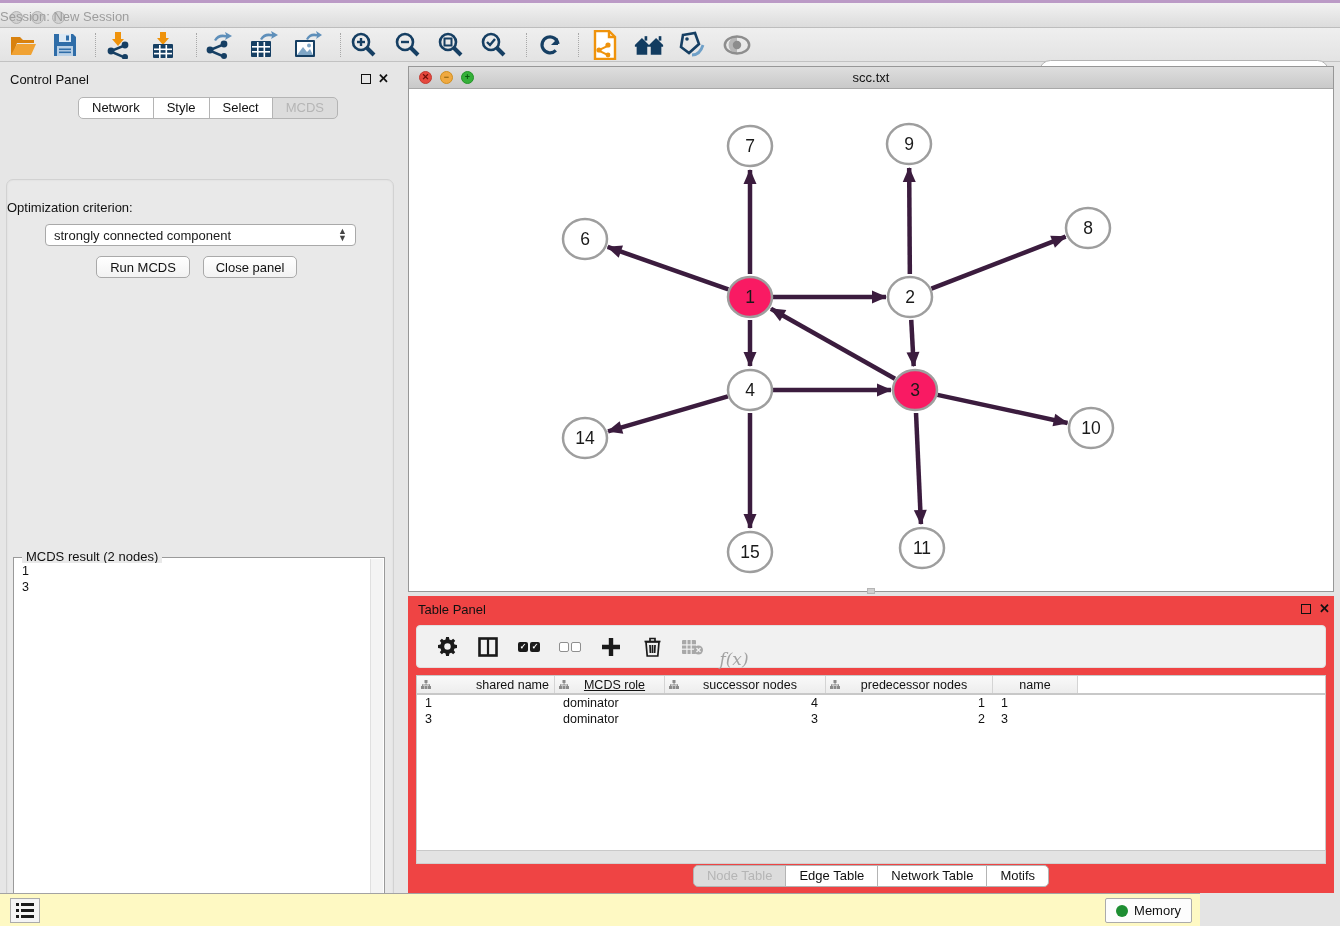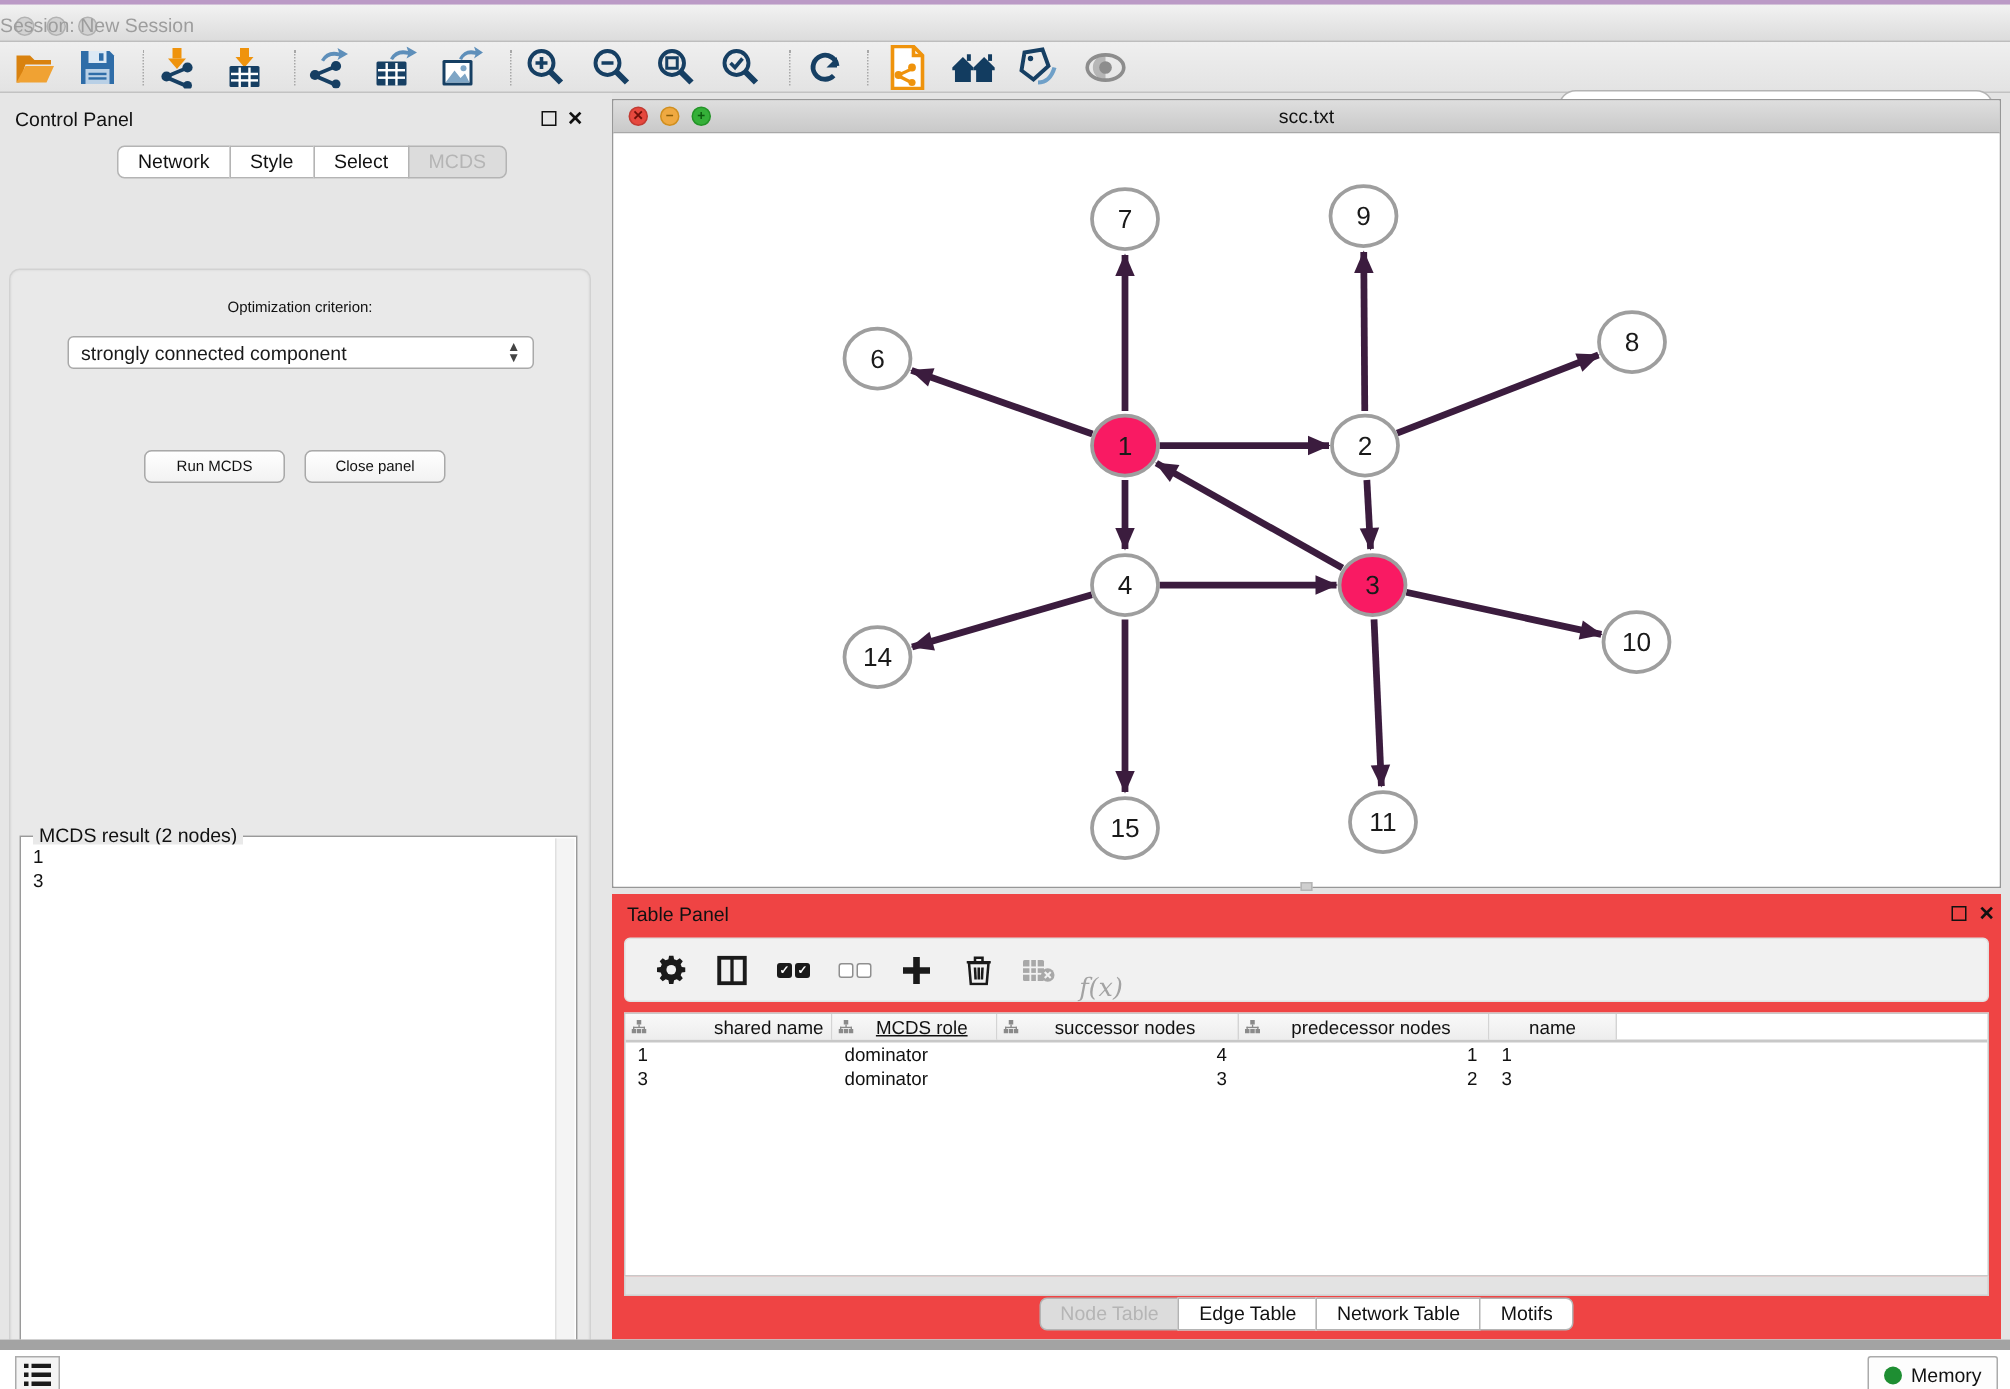--- a/index.html
+++ b/index.html
@@ -34,28 +34,28 @@
   .float-ic { position:absolute; width:10px; height:10px; border:1.6px solid #111; top:4px; }
   .close-ic { position:absolute; top:1px; font-size:13px; font-weight:bold; color:#111; }
   .seg { position:absolute; display:flex; }
   .seg .tab { border:1px solid #b4b4b4; background:#fff; color:#111; font-size:13px; padding:2px 13px 3px;
     margin-left:-1px; font-family:"Liberation Sans",sans-serif; white-space:nowrap; }
   .seg .tab:first-child { border-radius:5px 0 0 5px; margin-left:0; }
   .seg .tab:last-child { border-radius:0 5px 5px 0; }
   .seg .tab.active { background:#dcdcdc; color:#b5b5b5; }
   .cp-card { position:absolute; left:6px; top:117px; width:388px; height:761px; background:#e9e9e9;
     border:1px solid #d2d2d2; border-radius:7px; box-shadow:0 0 2px rgba(0,0,0,.08) inset; }
-  .opt-label { position:absolute; left:0; width:100%; top:20px; text-align:center; font-size:10px; color:#111; }
+  .opt-label { position:absolute; left:0; width:100%; top:20px; font-size:13px; color:#111; }
   .dropdown { position:absolute; left:38px; top:44px; width:311px; height:22px; background:#fff; border:1px solid #a9a9a9;
     border-radius:4px; display:flex; align-items:center; padding:0 8px; font-size:13px; }
   .dropdown .dd-val { flex:1; }
   .dd-arrows { font-size:9px; line-height:0.8; color:#444; text-align:center; }
   .btn { position:absolute; height:22px; background:linear-gradient(#ffffff,#f2f2f2); border:1px solid #a9a9a9;
-    border-radius:5px; font-size:10px; color:#111; display:flex; align-items:center; justify-content:center;
-    font-family:"Liberation Sans",sans-serif;margin-top:44px; }
+    border-radius:5px; font-size:13px; color:#111; display:flex; align-items:center; justify-content:center;
+    font-family:"Liberation Sans",sans-serif; }
   .groupbox { position:absolute; left:6px; top:377px; width:372px; height:373px; border:1px solid #9a9a9a; background:#fff; }
   .groupbox .gb-label { position:absolute; left:8px; top:-9px; background:#e9e9e9; padding:0 4px; font-size:13px; color:#111; }
   .gb-text { position:absolute; left:1px; top:5px; right:15px; bottom:1px; background:#fff; font-size:12.5px;
     line-height:16px; padding-left:7px; white-space:pre; color:#111; }
   .gb-scroll { position:absolute; right:1px; top:1px; width:13px; bottom:1px; background:#f4f4f4; border-left:1px solid #e0e0e0; }
 
   
   .net-window { position:absolute; left:408px; top:66px; width:926px; height:526px; background:#fff;
     border:1px solid #979797; }
   .net-title { position:absolute; left:0; top:0; width:100%; height:22px;
@@ -78,21 +78,21 @@
   .tbl-head { display:flex; height:19px; border-bottom:2px solid #c8c8c8; }
   .th { background:linear-gradient(#f9f9f9,#ededed); border-right:1px solid #d4d4d4; display:flex; align-items:center;
     font-size:12.5px; color:#111; padding:0 4px; }
   .th .th-lab { flex:1; text-align:center; }
   .tbl-row { display:flex; height:16px; align-items:center; }
   .td { font-size:12.5px; padding:0 8px; color:#111; white-space:nowrap; overflow:hidden; }
   .tbl-hstrip { position:absolute; left:8px; top:255px; width:910px; height:13px; background:#e3e3e3; border:1px solid #d0d0d0; border-top:none; }
   .tp-tabs { position:absolute; left:0; right:0; top:269px; display:flex; justify-content:center; }
 
   
-  .statusbar { position:absolute; left:0; top:893px; width:1340px; height:33px; background:#ffffff; border-top:7px solid #a3a3a3; }
+  .statusbar { position:absolute; left:0; top:893px; width:1200px; height:33px; background:#fef9c3; border-top:1px solid #a3a3a3; }
   .list-btn { position:absolute; left:10px; top:4px; width:30px; height:25px; background:#f4f4f4; border:1px solid #ababab; display:flex; align-items:center; justify-content:center; }
   .memory-btn { position:absolute; right:8px; top:4px; height:25px; padding:0 10px; background:#fdfdfd; border:1px solid #ababab;
     border-radius:2px; display:flex; align-items:center; gap:6px; font-size:13px; color:#111; }
   .memdot { width:12px; height:12px; border-radius:50%; background:#1e8e32; }
 
   .vdivider { position:absolute; left:407px; top:62px; width:1px; height:831px; background:#cccccc; }
   .divider-handle { position:absolute; left:401px; top:462px; width:7px; height:18px; background:#dcdcdc; border:1px solid #bdbdbd; }
 </style>
 </head>
 <body>

